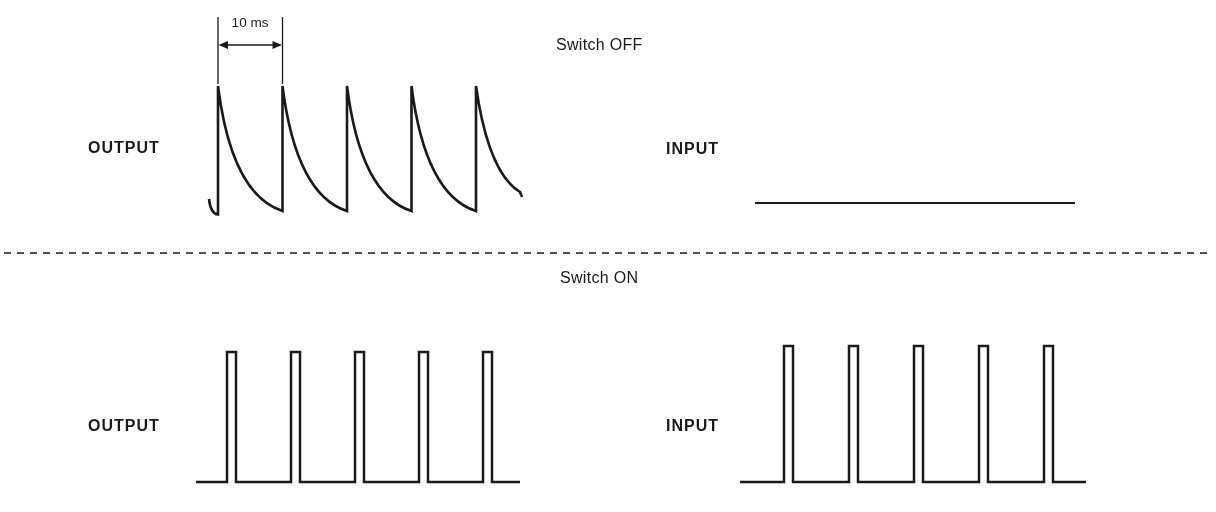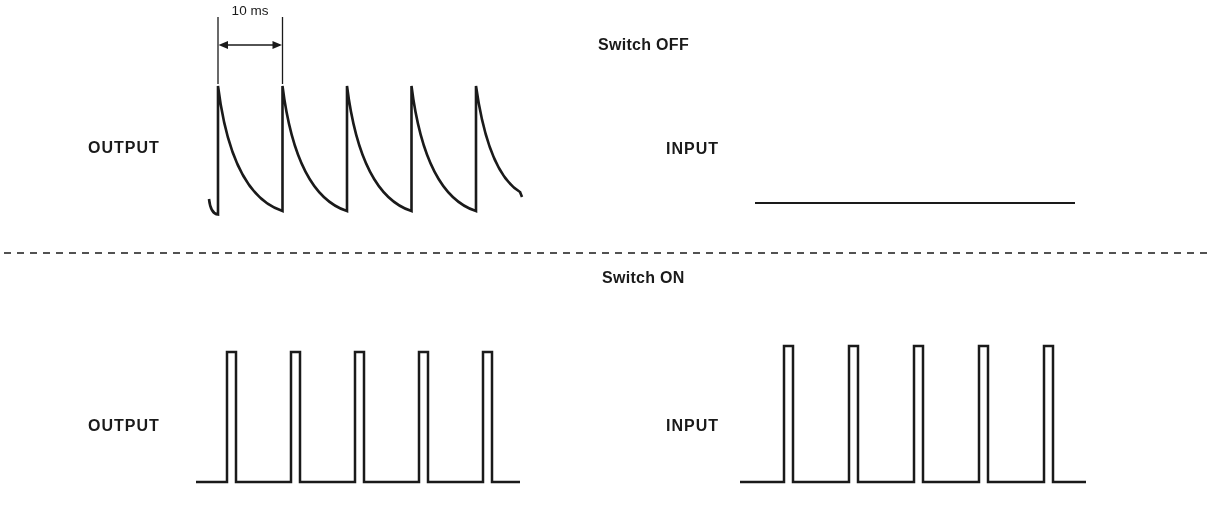--- a/index.html
+++ b/index.html
@@ -21,23 +21,22 @@
     white-space: nowrap;
     line-height: 1;
   }
   .signal-label {
     font-size: 16px;
     font-weight: bold;
     letter-spacing: 1px;
   }
   .panel-title {
     font-size: 16px;
-    font-weight: bold;
+    font-weight: normal;
     letter-spacing: 0.3px;
-    margin-left: 42px;
   }
   .timing-label {
     font-size: 13.5px;
     font-weight: normal;
     transform: translateX(-50%);
   }
   #wave-svg {
     position: absolute;
     left: 0;
     top: 0;
@@ -53,21 +52,21 @@
       <path d="M 282.5 17 L 282.5 84" fill="none" stroke="#1a1a1a" stroke-width="1.3" stroke-linejoin="miter" stroke-linecap="butt"></path>
       <path d="M 221 45 L 280 45" fill="none" stroke="#1a1a1a" stroke-width="1.3" stroke-linejoin="miter" stroke-linecap="butt"></path>
       <path d="M 218.5 45 L 228 41 L 228 49 Z" fill="#1a1a1a" stroke="none"></path>
       <path d="M 282 45 L 272.5 41 L 272.5 49 Z" fill="#1a1a1a" stroke="none"></path>
       <path d="M 755 203 L 1075 203" fill="none" stroke="#1a1a1a" stroke-width="1.8" stroke-linejoin="miter" stroke-linecap="butt"></path>
       <path d="M 4 253 L 1212 253" fill="none" stroke="#1a1a1a" stroke-width="1.6" stroke-linejoin="miter" stroke-linecap="butt" stroke-dasharray="7 6"></path>
       <path d="M 196 482 L 227 482 L 227 352 L 236 352 L 236 482 L 291 482 L 291 352 L 300 352 L 300 482 L 355 482 L 355 352 L 364 352 L 364 482 L 419 482 L 419 352 L 428 352 L 428 482 L 483 482 L 483 352 L 492 352 L 492 482 L 520 482" fill="none" stroke="#1a1a1a" stroke-width="2.5" stroke-linejoin="miter" stroke-linecap="butt"></path>
       <path d="M 740 482 L 784 482 L 784 346 L 793 346 L 793 482 L 849 482 L 849 346 L 858 346 L 858 482 L 914 482 L 914 346 L 923 346 L 923 482 L 979 482 L 979 346 L 988 346 L 988 482 L 1044 482 L 1044 346 L 1053 346 L 1053 482 L 1086 482" fill="none" stroke="#1a1a1a" stroke-width="2.5" stroke-linejoin="miter" stroke-linecap="butt"></path>
     </svg>
 
-  <div class="lbl timing-label" style="left:250px; top:4px;">10 ms</div>
+  <div class="lbl timing-label" style="left:250px; top:16px;">10 ms</div>
 
   <div class="lbl panel-title" style="left:556px; top:37px;">Switch OFF</div>
 
   <div class="lbl signal-label" style="left:88px; top:140px;">OUTPUT</div>
 
   <div class="lbl signal-label" style="left:666px; top:141px;">INPUT</div>
 
   <div class="lbl panel-title" style="left:560px; top:270px;">Switch ON</div>
 
   <div class="lbl signal-label" style="left:88px; top:418px;">OUTPUT</div>

